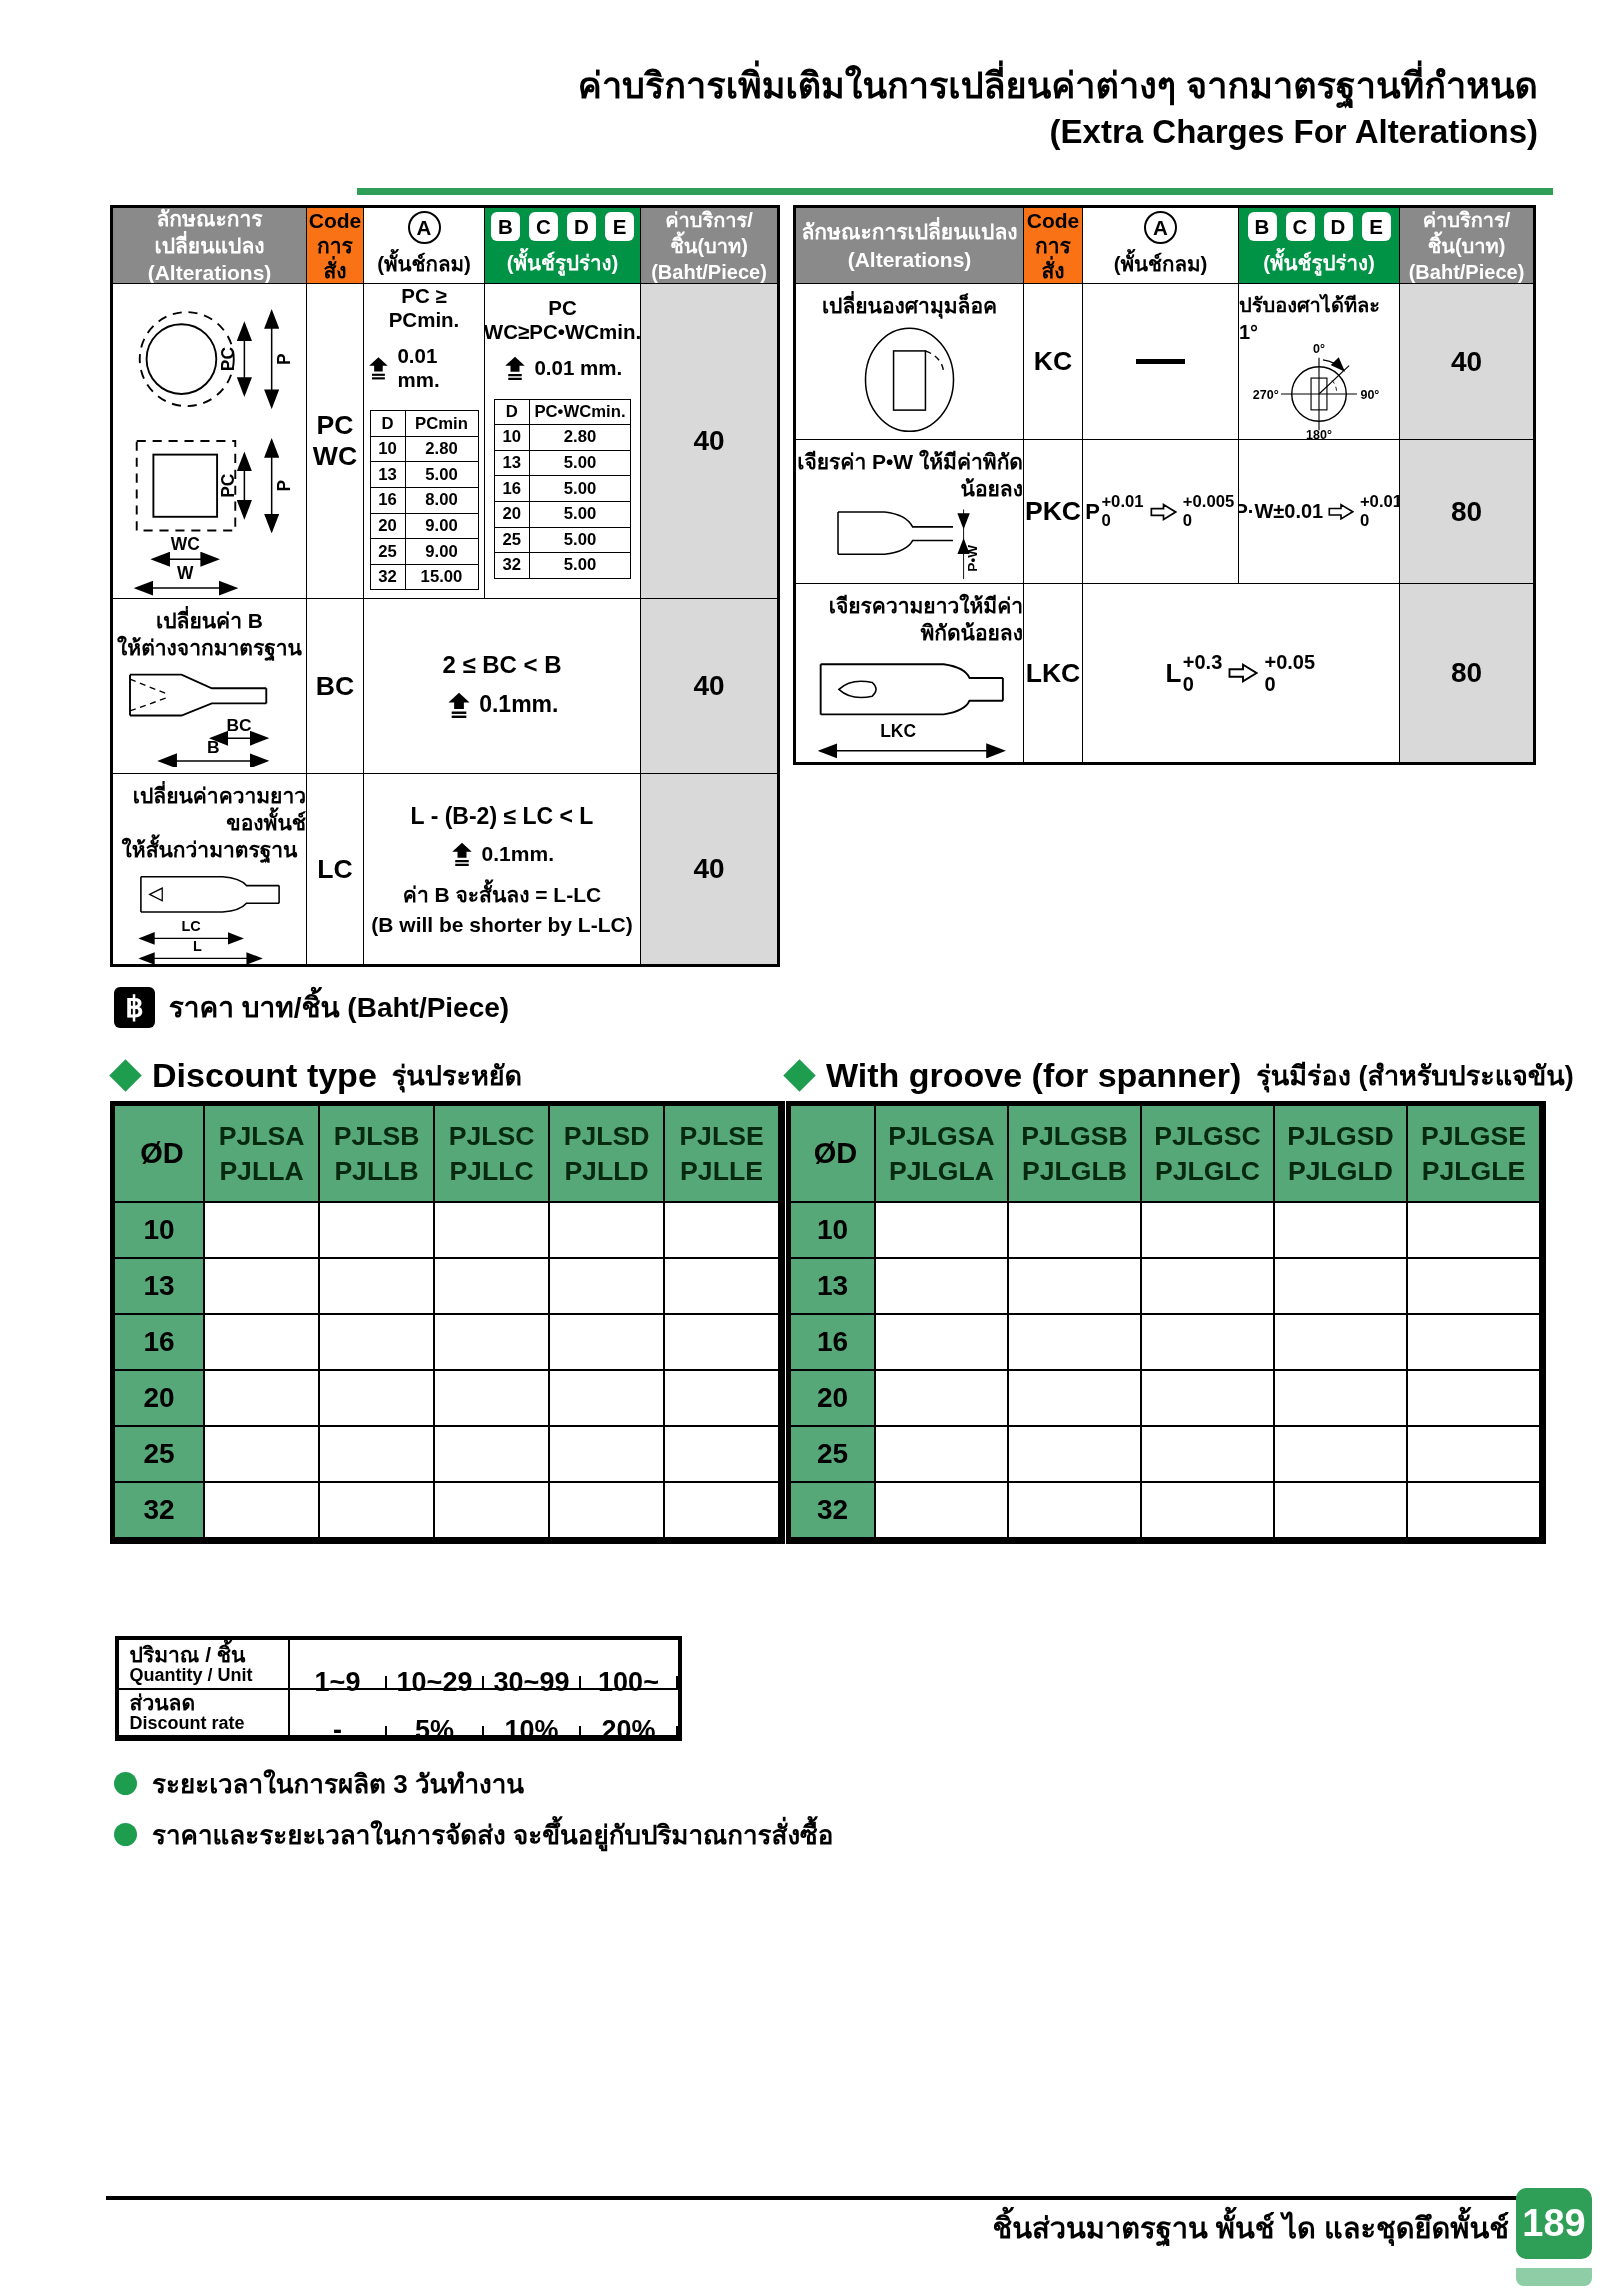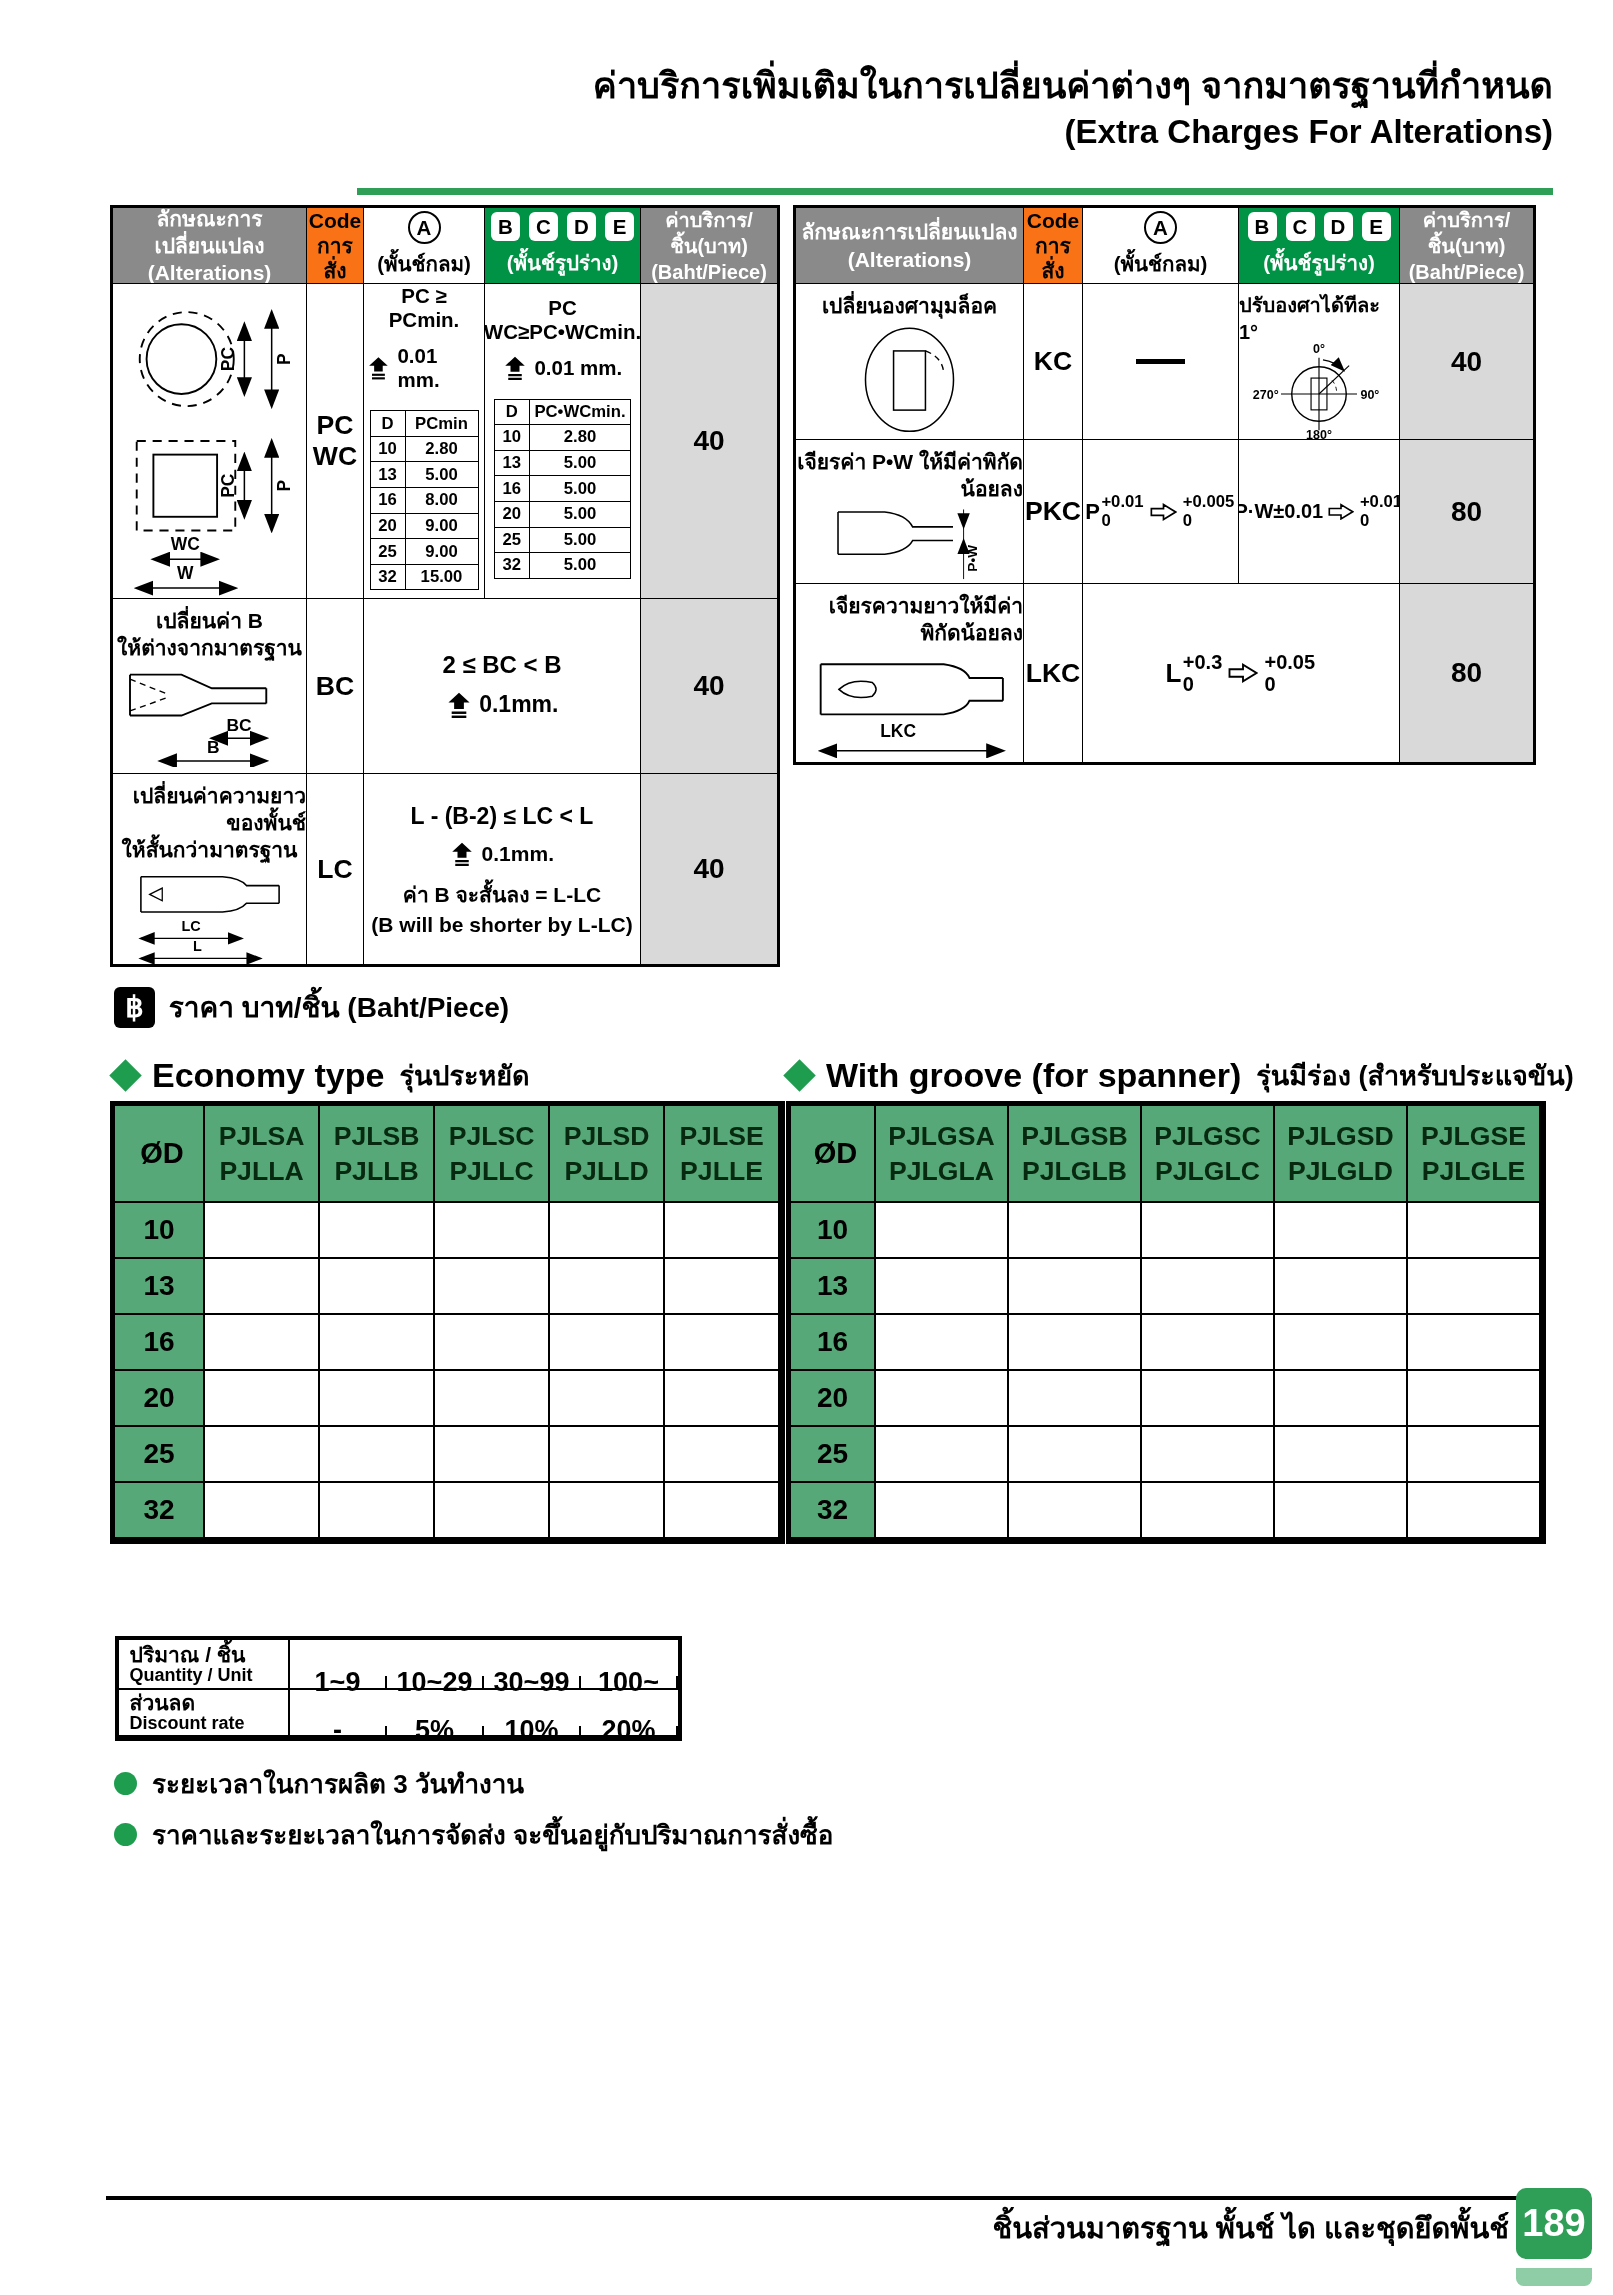--- a/index.html
+++ b/index.html
@@ -1,20 +1,20 @@
 <!DOCTYPE html>
 <html style="font-size:12px"><head>
 <meta charset="utf-8">
 <style>
   * { box-sizing: border-box; margin: 0; padding: 0; }
   body { background:#e8e8e8; font-family:"Liberation Sans", sans-serif; color:#000; }
   .page { position:relative; width:1614px; height:2295px; background:#ffffff; margin:0 auto; overflow:hidden; }
 
   
-  .hdr { position:absolute; top:61px; right:61px; text-align:right; font-weight:bold; }
+  .hdr { position:absolute; top:61px; right:76px; text-align:right; font-weight:bold; }
   .hdr .th { font-size:36px; line-height:1.4; }
   .hdr .en { font-size:33px; line-height:1.3; }
   .hdr-rule { position:absolute; left:357px; top:188px; width:1196px; height:6.8px; background:#2f9e57; }
 
   
   .alt { position:absolute; top:205px; display:grid; border:3.8px solid #000; background:#fff; }
   .alt.left  { left:110px;  grid-template-columns:194px 57px 121px 156px 136px; grid-template-rows:76px 315px 175px 190px; }
   .alt.right { left:793px; grid-template-columns:228px 59px 156px 161px 133px; grid-template-rows:76px 156px 144px 178px; }
   .c { border-right:1.5px solid #000; border-bottom:1.5px solid #000; display:flex; flex-direction:column; align-items:center; justify-content:center; position:relative; overflow:hidden; }
   .nr { border-right:none; } .nb { border-bottom:none; }
@@ -435,21 +435,21 @@
     <div class="c price nr nb">80</div>
   </div>
 
   <div class="secb">
     <div class="bbox">฿</div>
     <div class="lbl"><span>ราคา บาท/ชิ้น</span> <span>(Baht/Piece)</span></div>
   </div>
 
   <div class="dia-head" style="left:114px; top:1054px;">
     <div class="diamond"></div>
-    <div class="en">Economy type</div>
+    <div class="en">Discount type</div>
     <div class="th">รุ่นประหยัด</div>
   </div>
 
   <div class="dia-head" style="left:788px; top:1054px;">
     <div class="diamond"></div>
     <div class="en">With groove (for spanner)</div>
     <div class="th">รุ่นมีร่อง (สำหรับประแจขัน)</div>
   </div>
 
   <div class="ptable eco">

